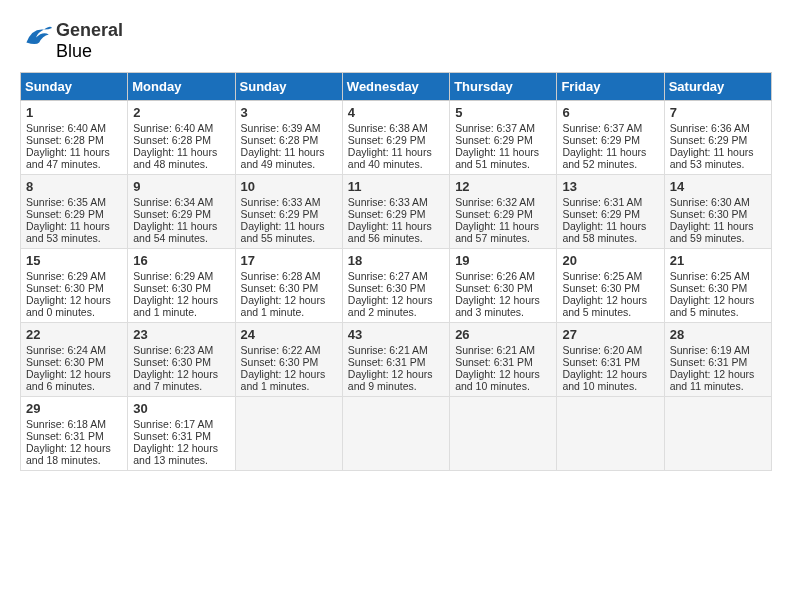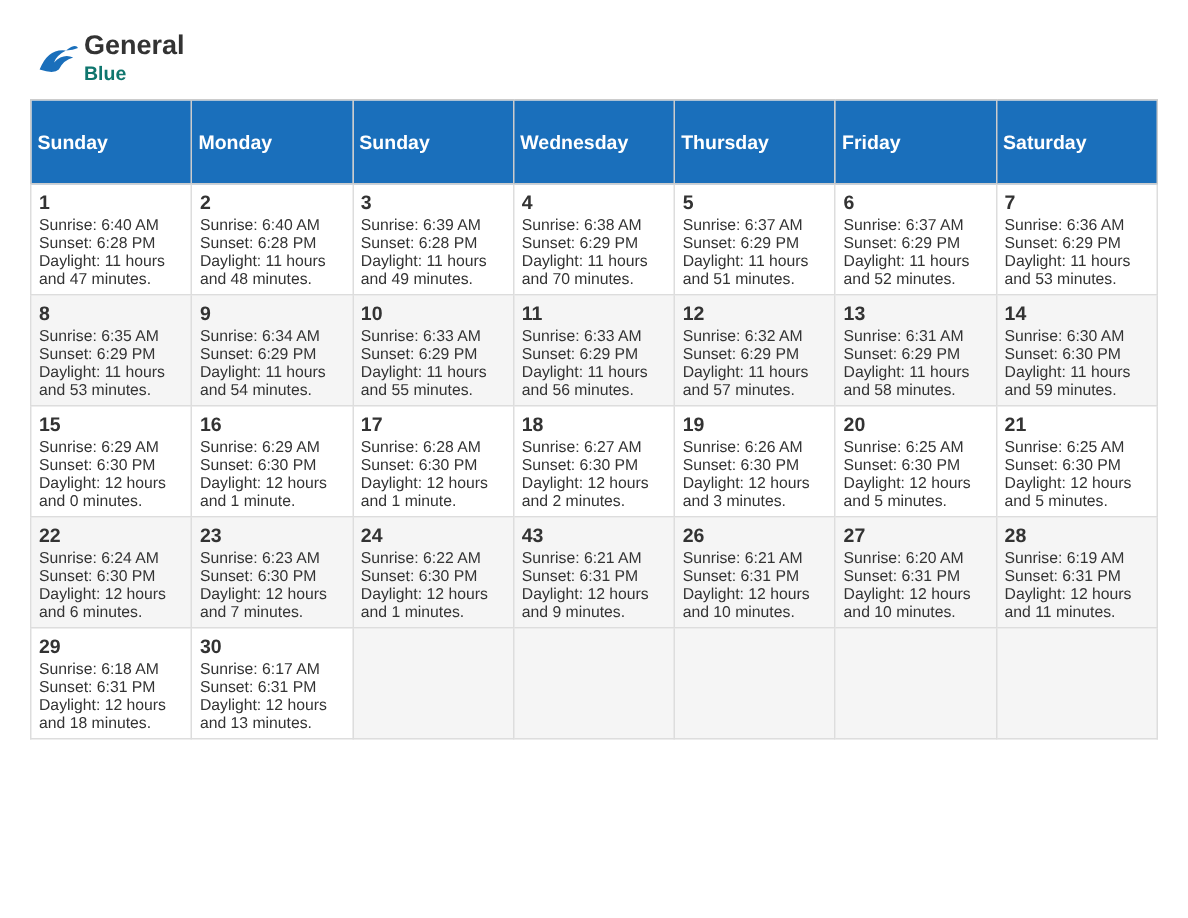--- a/index.html
+++ b/index.html
@@ -11,21 +11,21 @@
       padding: 20px;
     }
     .header {
       display: flex;
       justify-content: space-between;
       align-items: flex-start;
       margin-bottom: 10px;
     }
     .logo {
       display: flex;
-      align-items: flex-end;
+      align-items: flex-start;
       gap: 4px;
     }
     .logo-bird {
       width: 32px;
       height: 32px;
     }
     .title-section {
       text-align: right;
     }
     .month-title {
@@ -38,21 +38,21 @@
       font-size: 16px;
       color: #555;
     }
     .calendar {
       width: 100%;
       border-collapse: collapse;
     }
     .calendar th {
       background: #1a6fbb;
       color: #fff;
-      padding: 20px 4px;
+      padding: 6px 4px;
       font-size: 13px;
       font-weight: bold;
       text-align: left;
       border: 1px solid #ccc;
     }
     .calendar td {
       vertical-align: top;
       padding: 4px 5px;
       font-size: 10.5px;
       color: #333;
@@ -78,21 +78,21 @@
 <body>
 
 <div class="header">
   <div class="logo">
     <svg class="logo-bird" viewBox="0 0 40 40">
       <path d="M8,28 Q15,10 30,12 Q22,16 20,22 Q28,14 36,18 Q28,20 24,28 Q20,32 8,28Z" fill="#1a6fbb"></path>
       <path d="M30,12 Q38,6 40,10 Q36,12 30,12Z" fill="#1a6fbb"></path>
     </svg>
     <div>
       <div style="font-size:18px;font-weight:bold;color:#333;">General</div>
-      <div style="font-size:13px;font-weight:bold;color:#0f766e;">Blue</div>
+      <div style="font-size:18px;font-weight:normal;color:#000000;">Blue</div>
     </div>
   </div>
   <div class="title-section">
     <div class="month-title"></div>
     <div class="location"></div>
   </div>
 </div>
 
 <table class="calendar">
   <thead>
@@ -127,21 +127,21 @@
           <div>Sunrise: 6:39 AM</div>
           <div>Sunset: 6:28 PM</div>
           <div>Daylight: 11 hours</div>
           <div>and 49 minutes.</div>
         </td>
         <td>
           <span class="day-num">4</span>
           <div>Sunrise: 6:38 AM</div>
           <div>Sunset: 6:29 PM</div>
           <div>Daylight: 11 hours</div>
-          <div>and 70 minutes.</div>
+          <div>and 40 minutes.</div>
         </td>
         <td>
           <span class="day-num">5</span>
           <div>Sunrise: 6:37 AM</div>
           <div>Sunset: 6:29 PM</div>
           <div>Daylight: 11 hours</div>
           <div>and 51 minutes.</div>
         </td>
         <td>
           <span class="day-num">6</span>

